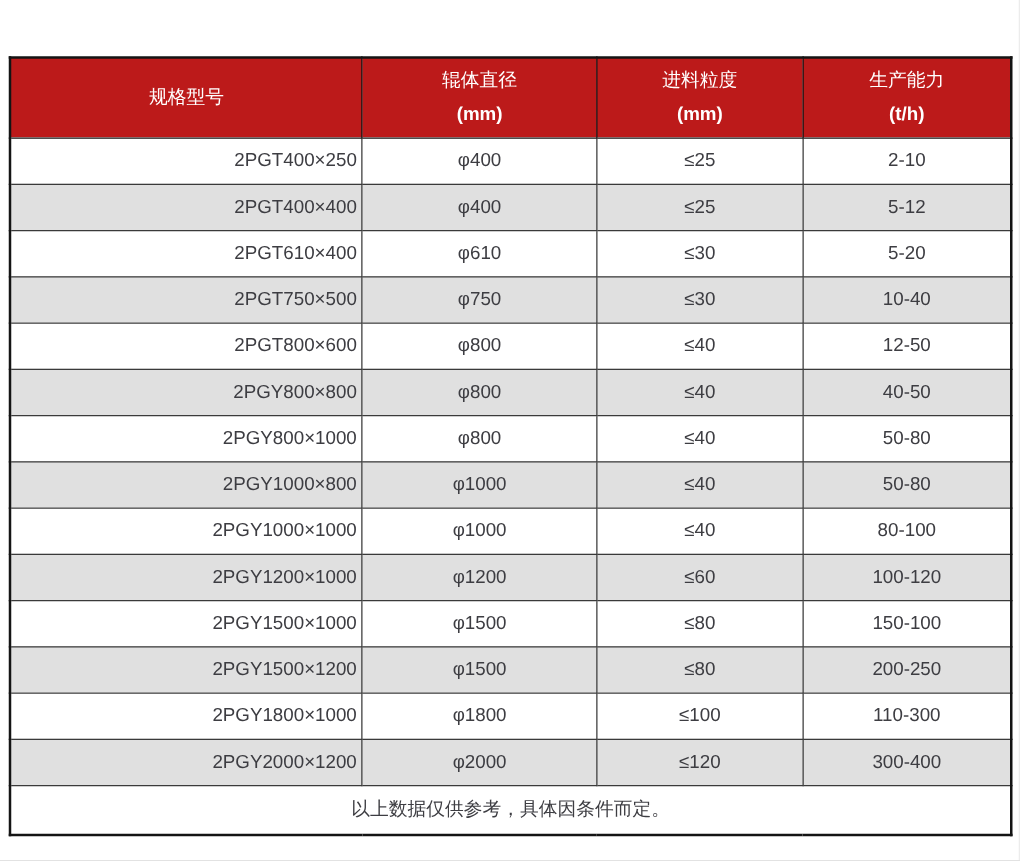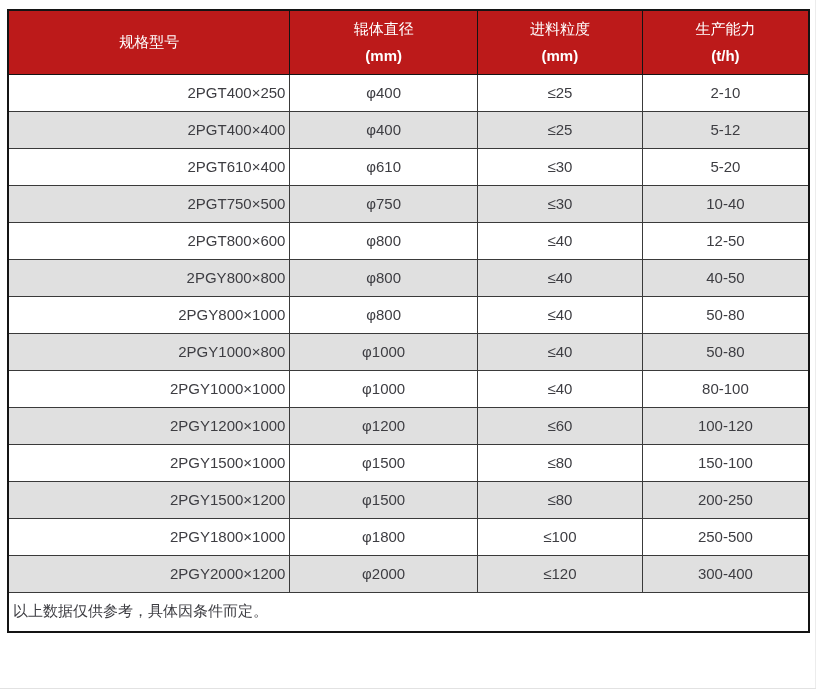--- a/index.html
+++ b/index.html
@@ -15,20 +15,21 @@
     padding: 9px 6px 7px 7px;
     
     box-shadow: inset 0 -1px 0 #e2e2e2, inset -1px 0 0 #ececec;
   }
   table.spec-table {
     width: 100%;
     height: 539px;
     border-collapse: collapse;
     table-layout: fixed;
     border: 2px solid var(--outer-border, #141414);
+    margin-top: 36px;
   }
   th, td {
     border: 1px solid var(--border, #3a3a3a);
     font-size: 15px;
     color: var(--text, #3d3d42);
     text-align: center;
     vertical-align: middle;
     padding: 2px 4px;
   }
   thead th {
@@ -47,21 +48,21 @@
   col.c4 { width: 20.8%; }
   tbody tr { height: 37px; background: var(--row-bg, #ffffff); }
   tbody tr:nth-child(even) { background: var(--row-alt-bg, #e0e0e0); }
   tbody td:first-child {
     text-align: right;
     padding-left: 5px;
   }
   tfoot td {
     height: 40px;
     background: var(--row-bg, #ffffff);
-    text-align: left;
+    text-align: center;
   }
 </style>
 </head>
 <body>
 
 <div class="page">
   <table class="spec-table">
     <colgroup>
       <col class="c1">
         <col class="c2">
@@ -158,21 +159,21 @@
         <tr>
           <td>2PGY1500×1200</td>
           <td>φ1500</td>
           <td>≤80</td>
           <td>200-250</td>
         </tr>
         <tr>
           <td>2PGY1800×1000</td>
           <td>φ1800</td>
           <td>≤100</td>
-          <td>250-500</td>
+          <td>110-300</td>
         </tr>
         <tr>
           <td>2PGY2000×1200</td>
           <td>φ2000</td>
           <td>≤120</td>
           <td>300-400</td>
         </tr>
       </tbody>
     <tfoot>
       <tr>

